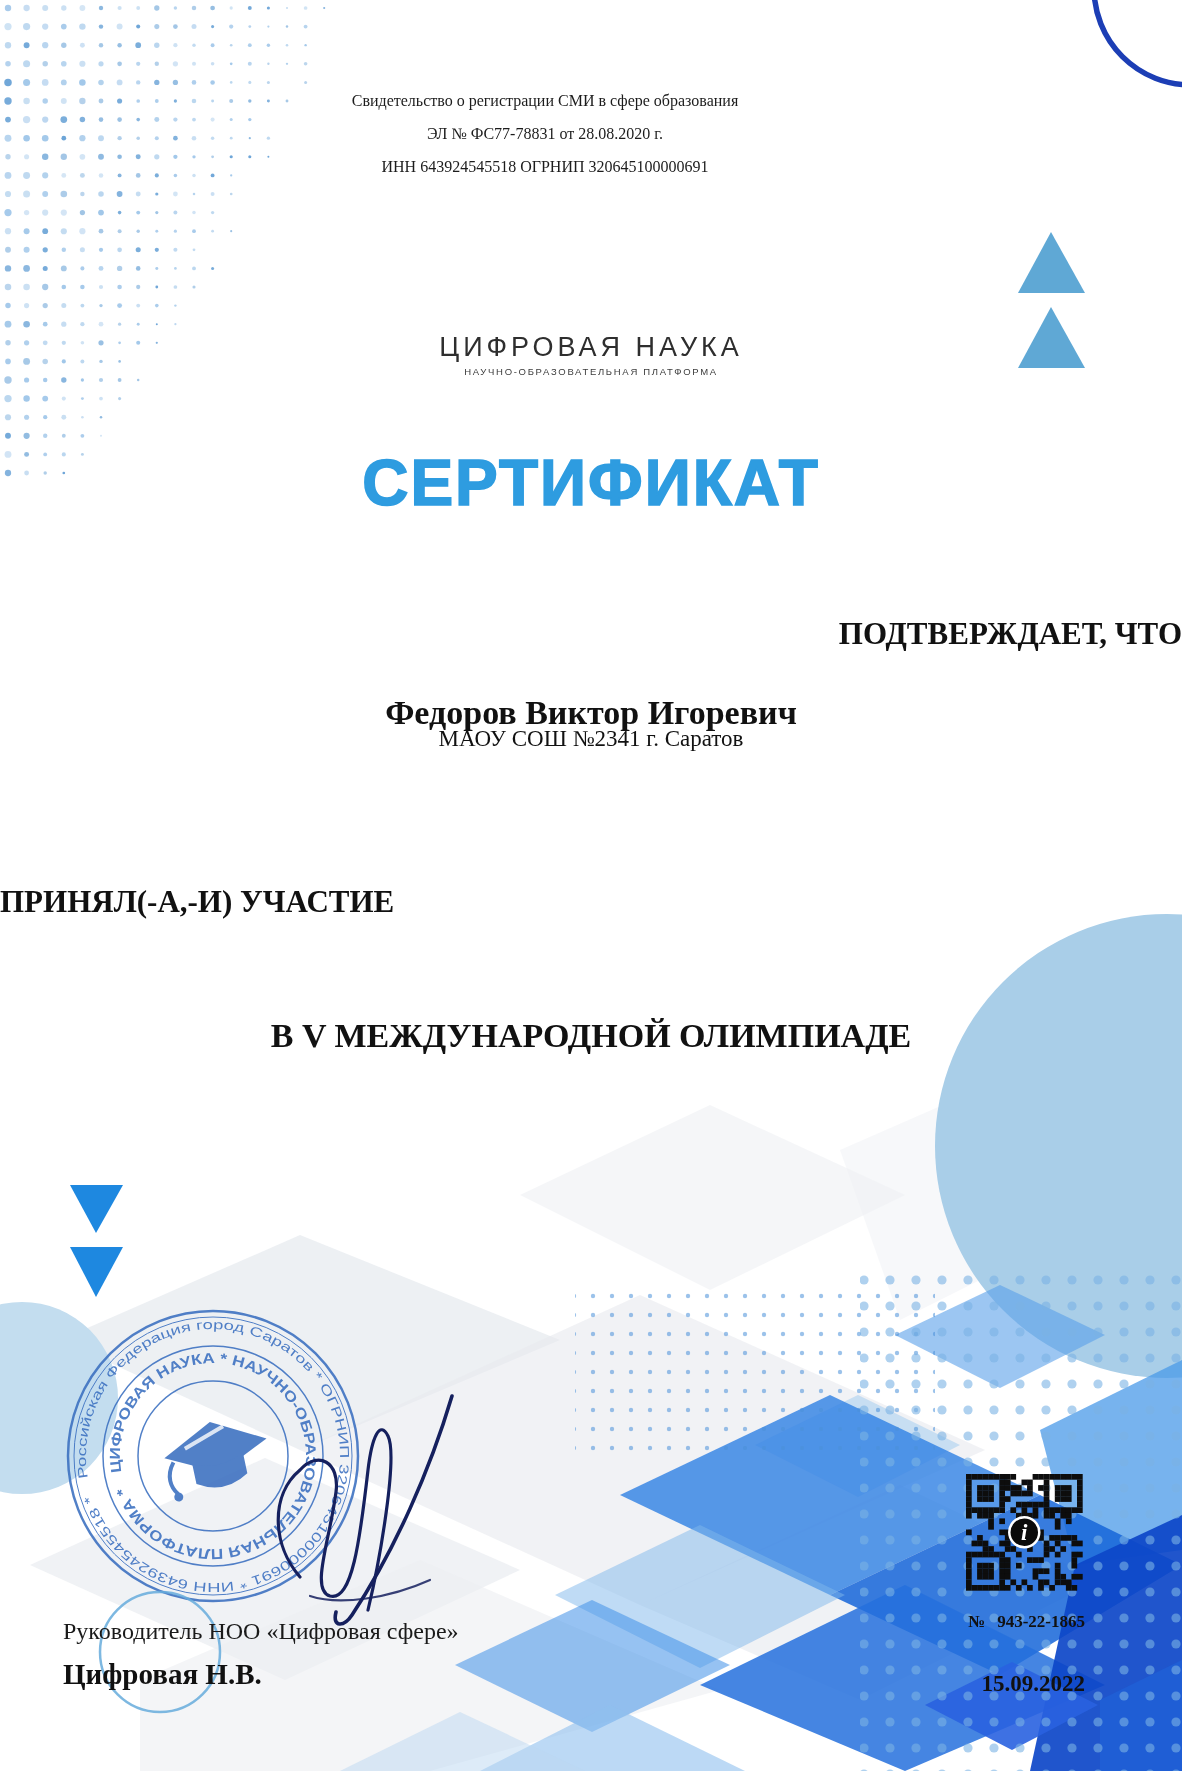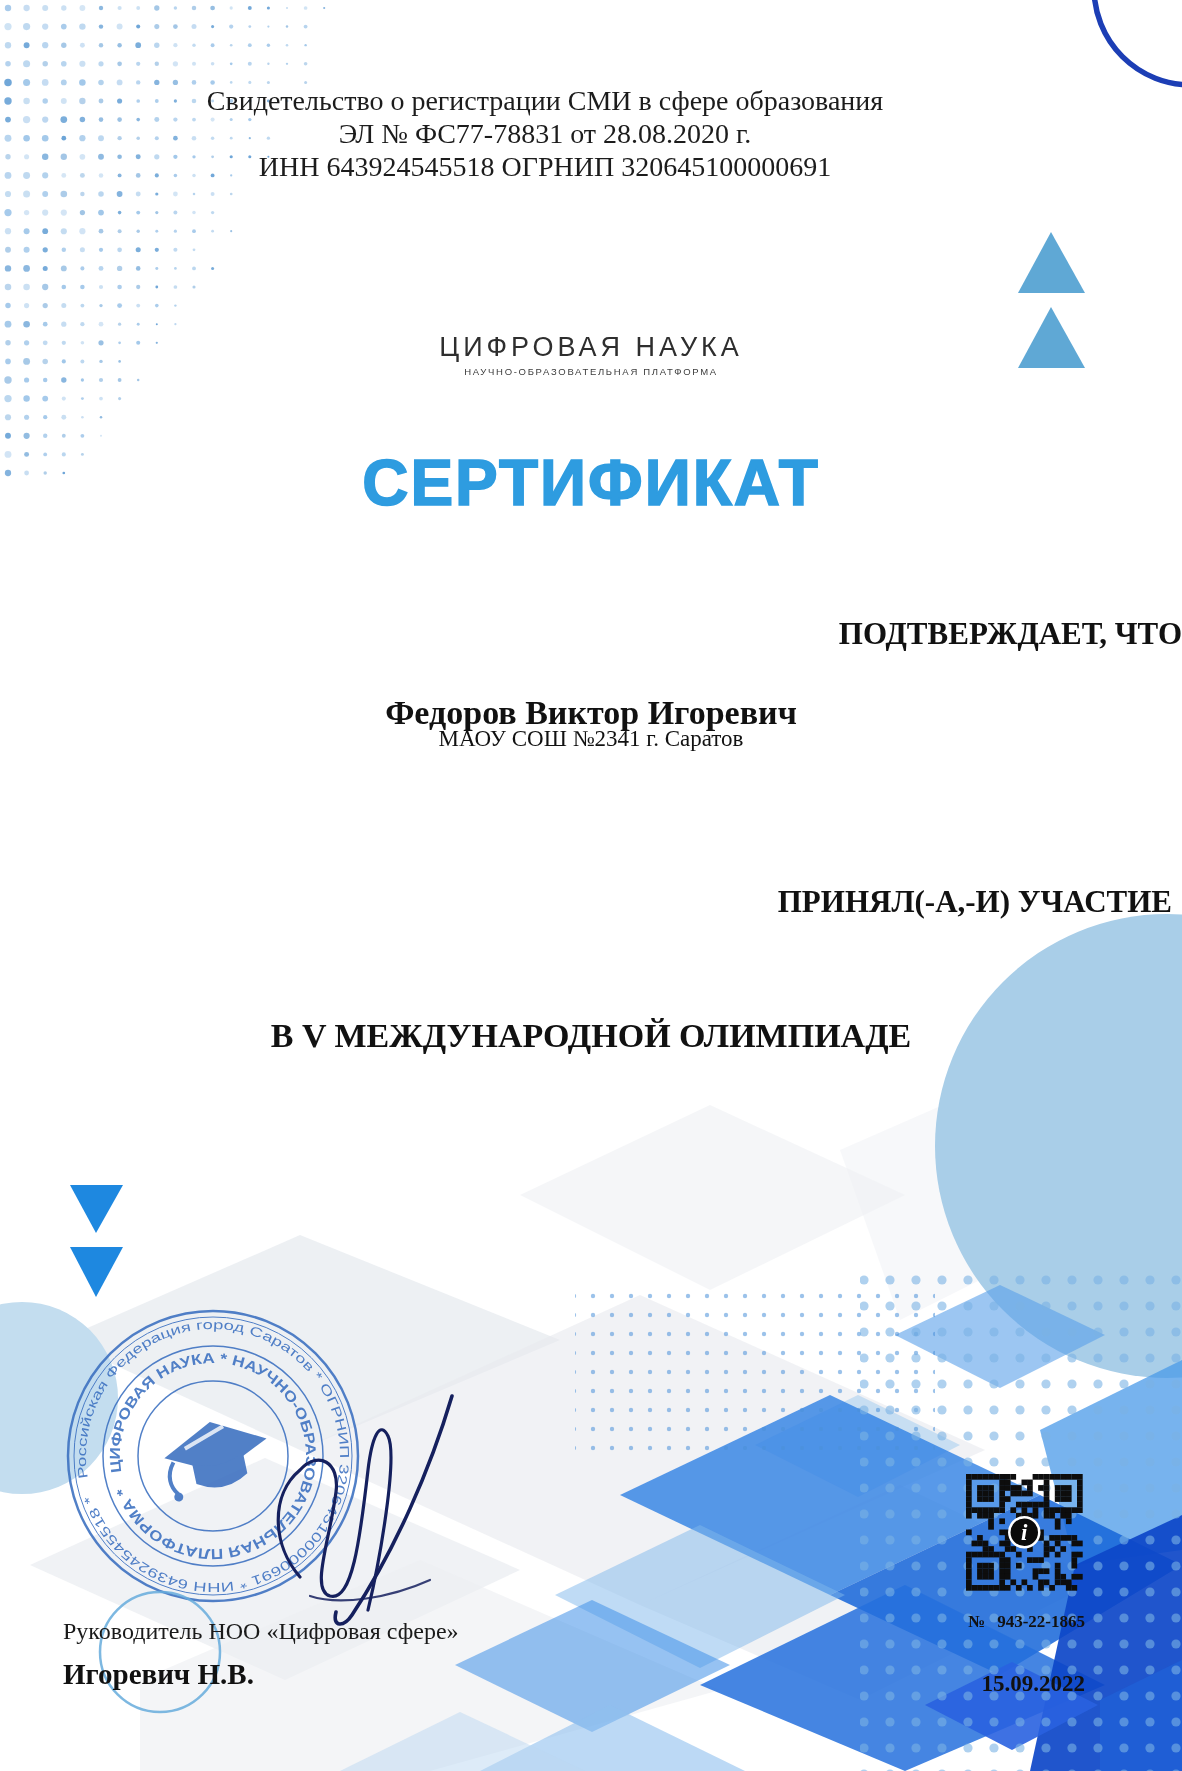--- a/index.html
+++ b/index.html
@@ -2,34 +2,34 @@
 <html><head>
 <meta charset="utf-8">
 <style>
   html,body{margin:0;padding:0;background:#888;}
   .page{position:relative;width:1182px;height:1771px;margin:0 auto;background:#ffffff;
         overflow:hidden;font-family:"Liberation Serif",serif;color:#111;}
   .abs{position:absolute;}
   svg.decor{position:absolute;left:0;top:0;z-index:1;}
   .txt{z-index:2;}
 
-  .reg-block{top:84px;left:0;width:1090px;text-align:center;font-size:28px;line-height:33px;color:#1c1c1c;}
+  .reg-block{top:84px;left:0;width:1090px;text-align:center;font-size:16px;line-height:33px;color:#1c1c1c;}
   .logo-block{top:332px;left:0;width:1182px;text-align:center;color:#2e2e2e;
               font-family:"Liberation Sans",sans-serif;}
   .logo-title{font-size:27px;letter-spacing:4px;font-weight:400;}
   .logo-tagline{font-size:9.5px;letter-spacing:1.7px;margin-top:3px;color:#3c3c3c;}
 
   .cert-title{top:446px;left:0;width:1182px;text-align:center;
               font-family:"Liberation Sans",sans-serif;font-weight:700;
               font-size:64px;letter-spacing:2px;color:#2E9CE0;
               -webkit-text-stroke:1.6px #2E9CE0;}
   .confirms{top:616px;left:0;width:1182px;text-align:right;font-weight:700;font-size:31px;}
   .recipient{top:694px;left:0;width:1182px;text-align:center;font-weight:700;font-size:34px;}
   .school{top:726px;left:0;width:1182px;text-align:center;font-size:23px;}
-  .participation{top:884px;left:0;width:1172px;text-align:right;font-weight:700;font-size:31px;}
+  .participation{top:884px;left:0;width:1172px;text-align:left;font-weight:700;font-size:31px;}
   .event{left:0;width:1182px;text-align:center;font-weight:700;font-size:34px;margin-top:9px;}
   .event.l1{top:1008px;} .event.l2{top:1058px;}
 
   .sig-role{top:1618px;left:63px;font-size:24px;color:#1a1a1a;}
   .sig-name{top:1658px;left:63px;font-size:29px;font-weight:700;}
   .num-line{top:1612px;right:97px;font-size:17px;font-weight:700;text-align:right;}
   .num-line .gap{display:inline-block;width:12px;}
   .date-line{top:1671px;right:97px;font-size:23px;font-weight:700;text-align:right;}
 </style>
 </head>
@@ -666,19 +666,19 @@
 
   <div class="abs txt recipient">Федоров Виктор Игоревич</div>
 
   <div class="abs txt school">МАОУ СОШ №2341 г. Саратов</div>
 
   <div class="abs txt participation">ПРИНЯЛ(-А,-И) УЧАСТИЕ</div>
 
   <div class="abs txt event l1">В V МЕЖДУНАРОДНОЙ ОЛИМПИАДЕ</div>
 
   <div class="abs txt sig-role">Руководитель НОО «Цифровая сфере»</div>
-  <div class="abs txt sig-name">Игоревич Н.В.</div>
+  <div class="abs txt sig-name">Цифровая Н.В.</div>
 
   <div class="abs txt num-line">
     <span>№</span><span class="gap"></span><span>943-22-1865</span>
   </div>
   <div class="abs txt date-line">15.09.2022</div>
 </div>
 
 </body></html>

